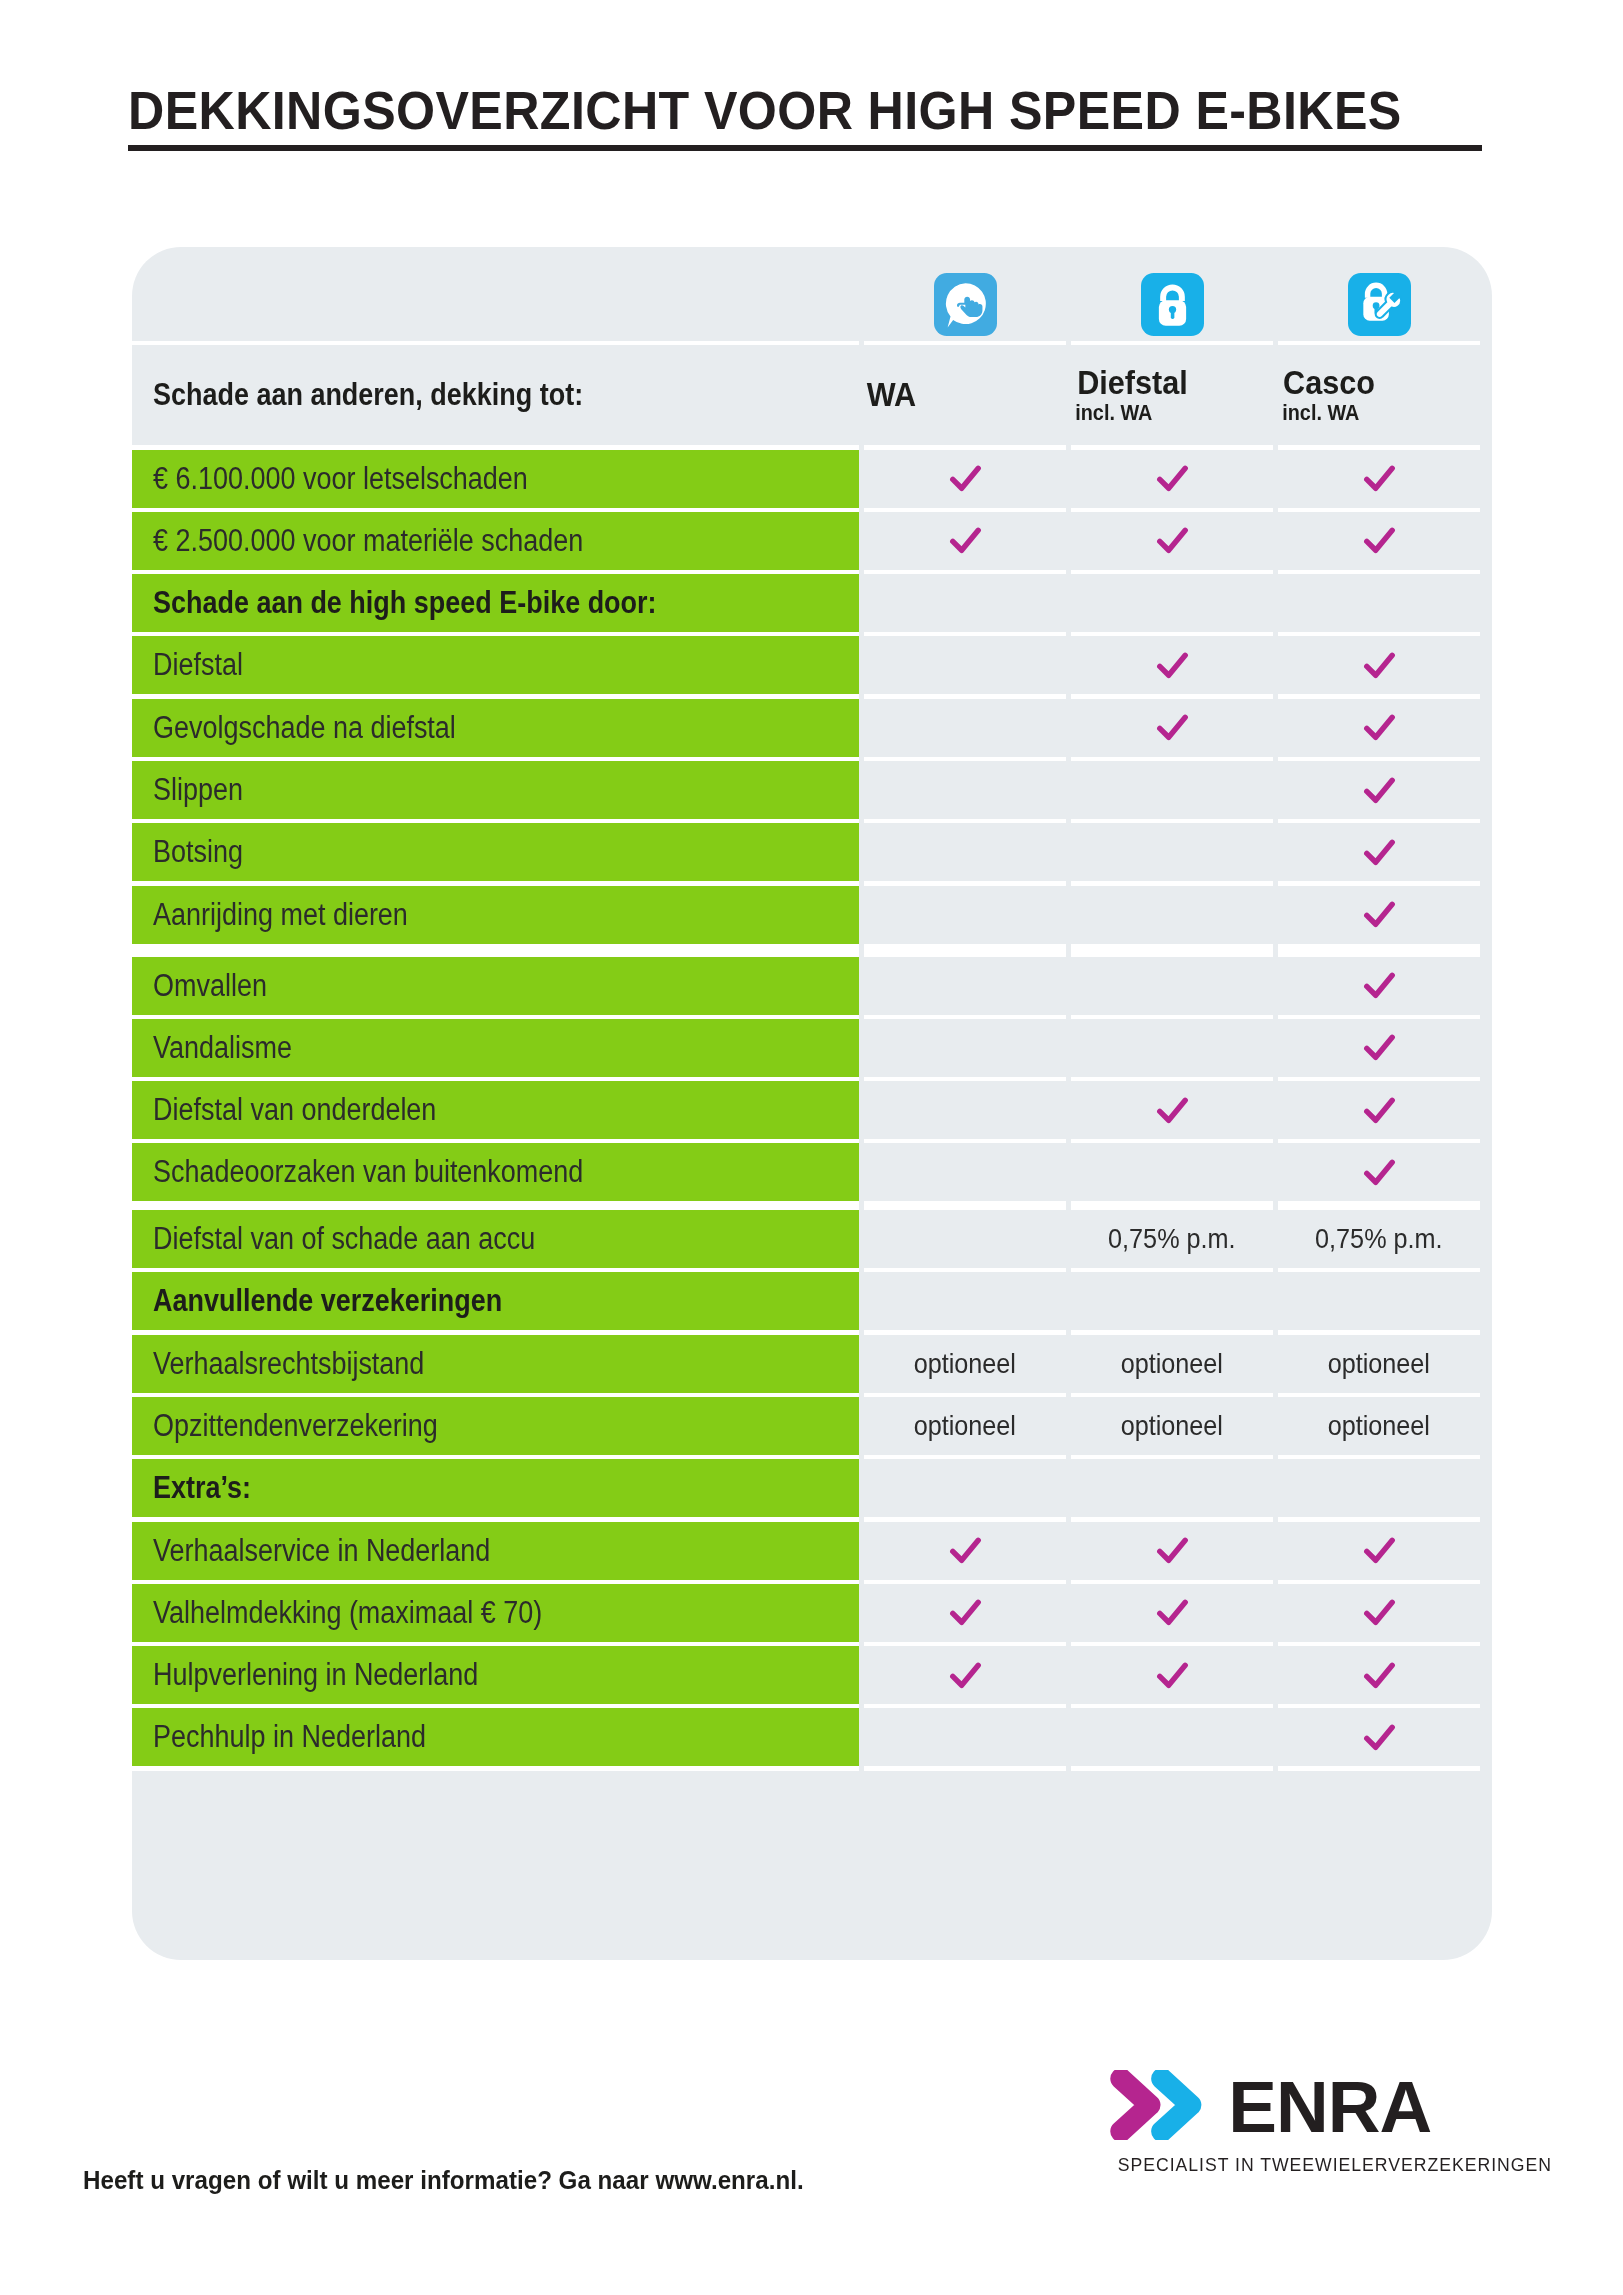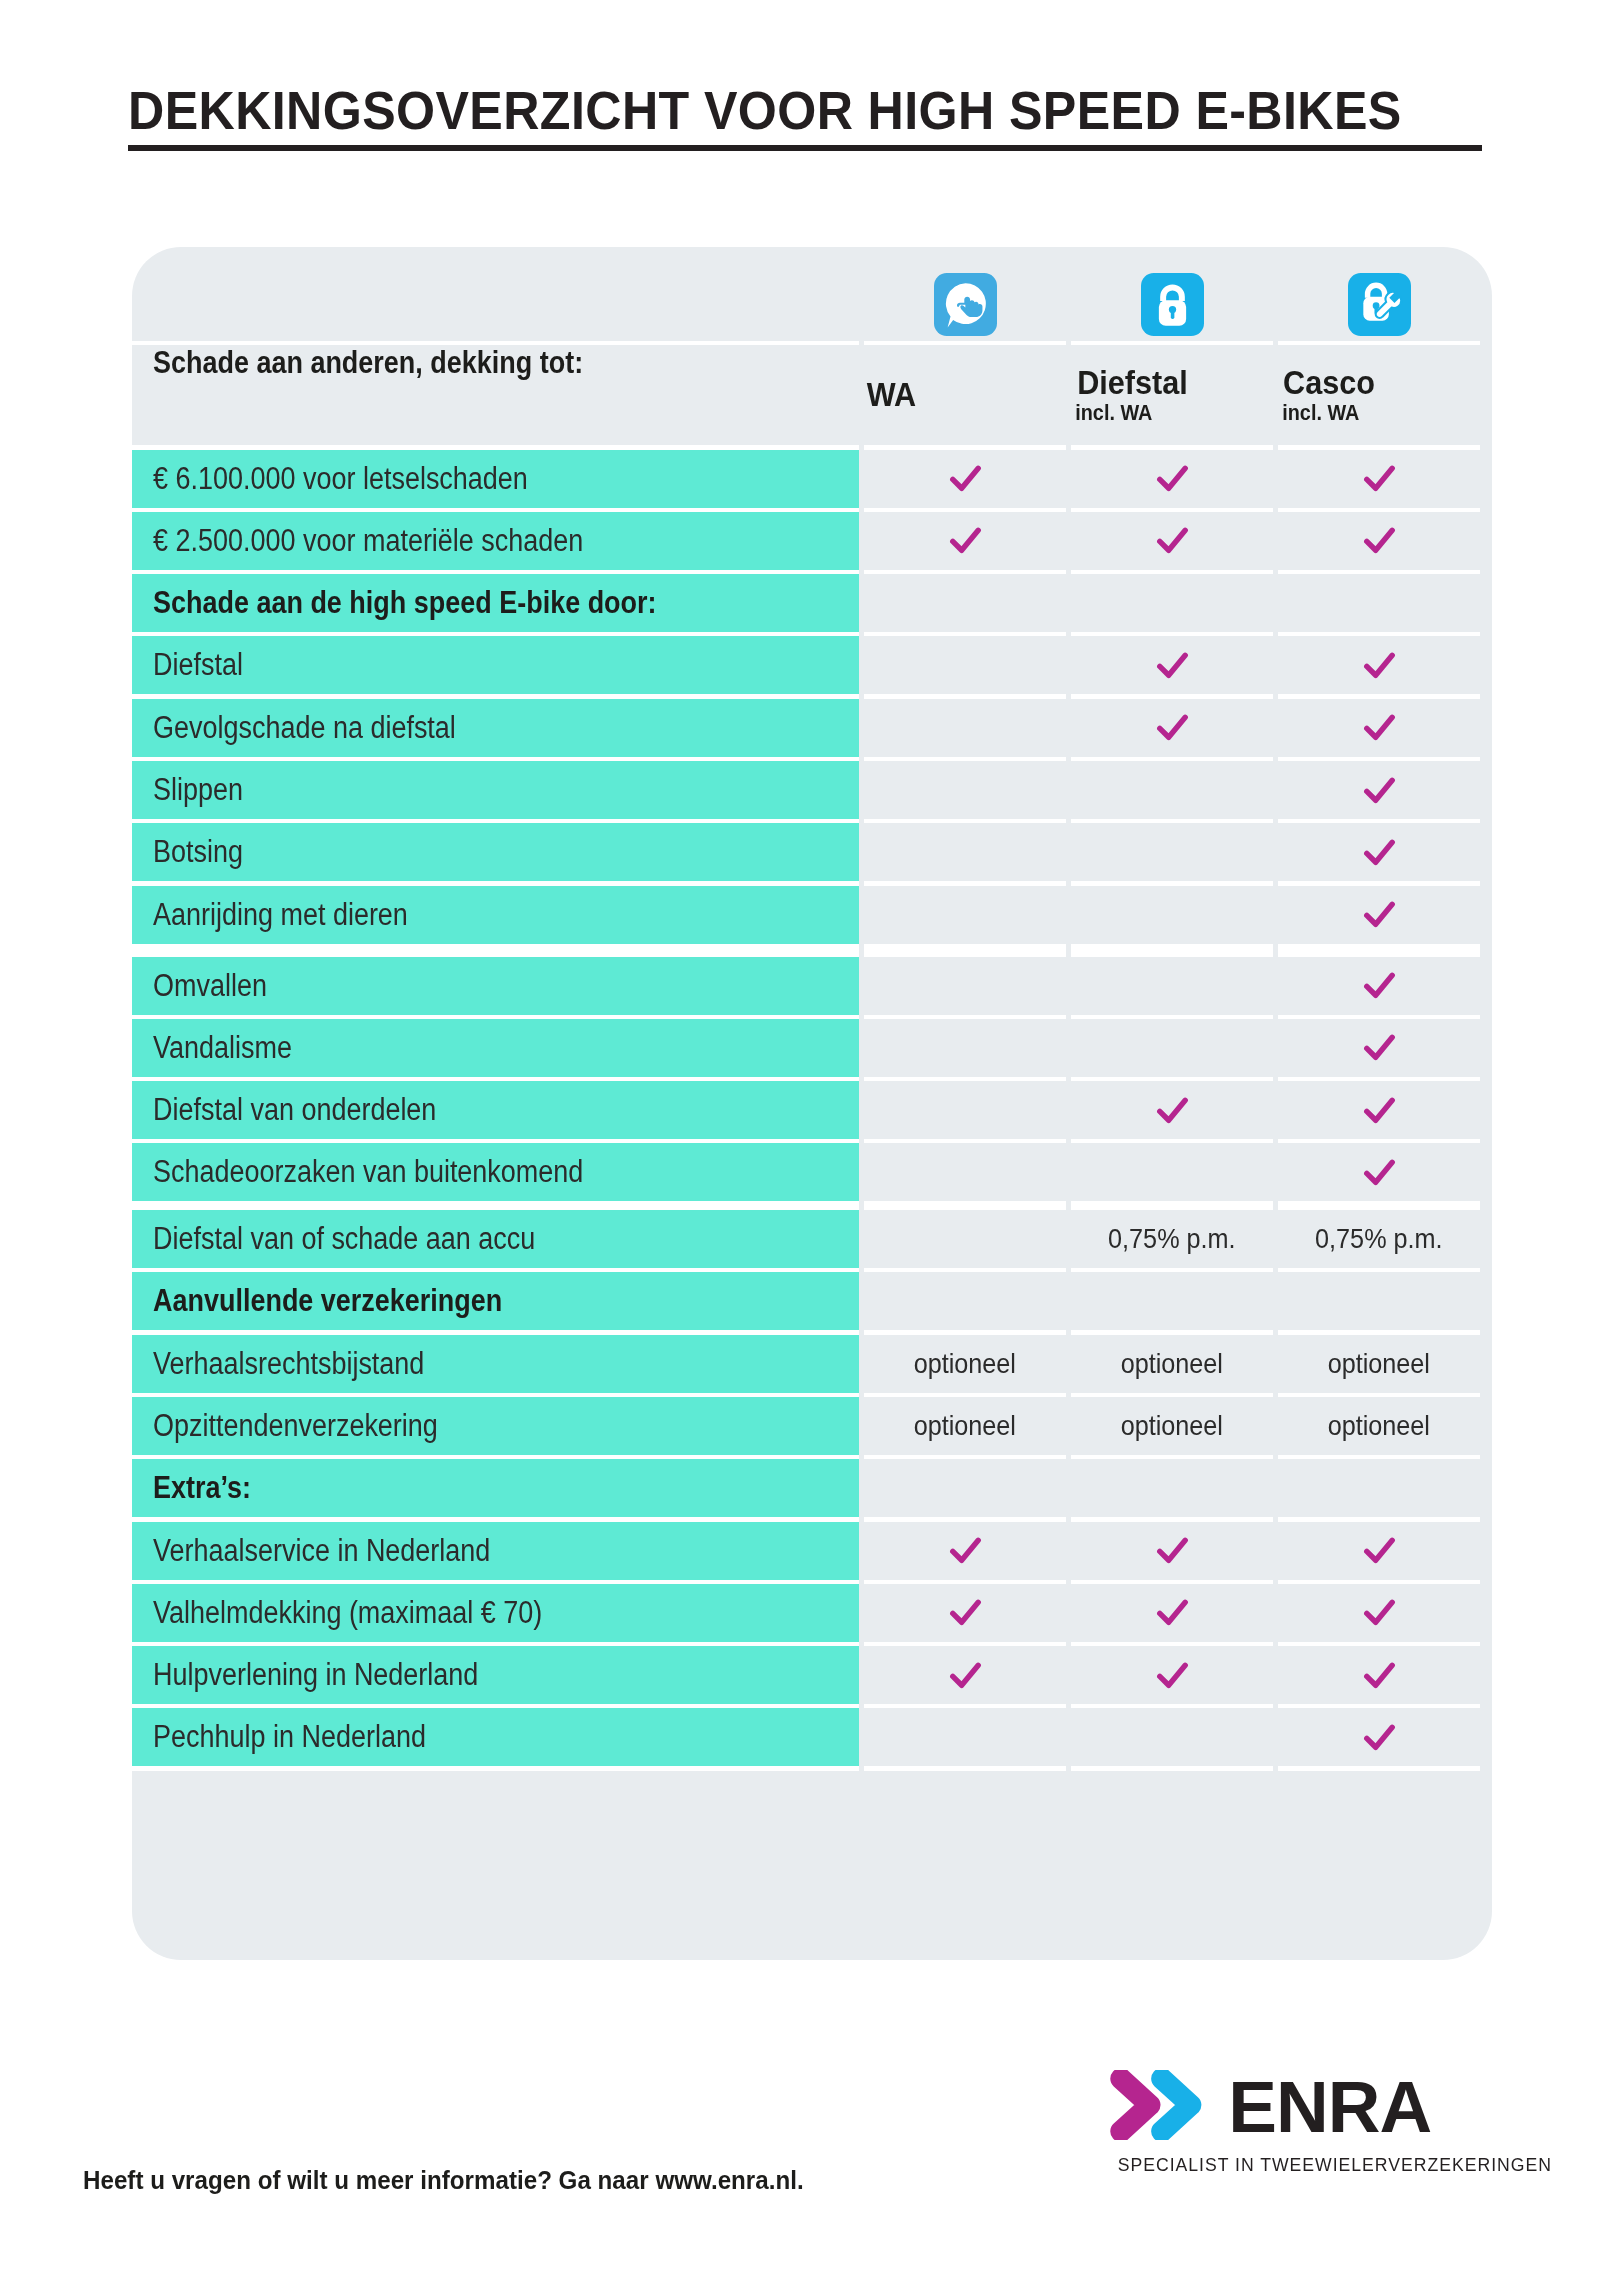--- a/index.html
+++ b/index.html
@@ -65,21 +65,21 @@
   .row {
     display: flex;
     width: 100%;
     align-items: stretch;
   }
 
   
   .c-label {
     width: 727px;
     flex: 0 0 727px;
-    background: #5eead4;
+    background: #84cc16;
     display: flex;
     align-items: center;
     padding-left: 21px;
     font-family: "Liberation Sans Narrow", "Liberation Sans", sans-serif;
     font-size: 31px;
     color: #2b2b2b;
     transform-origin: left center;
     white-space: nowrap;
   }
   .c-label span {
@@ -145,21 +145,21 @@
     display: flex;
     align-items: center;
     justify-content: center;
   }
 
   
   .headrow { display: flex; width: 100%; }
   .headrow .h-label {
     flex: 0 0 727px;
     display: flex;
-    align-items: flex-start;
+    align-items: center;
     padding-left: 21px;
     font-family: "Liberation Sans Narrow", "Liberation Sans", sans-serif;
     font-size: 31px;
     font-weight: 700;
     color: #1d1d1b;
     white-space: nowrap;
   }
   .headrow .h-label span { display:inline-block; transform: scaleX(0.87); transform-origin:left center;}
   .headrow .h-cell {
     flex: 0 0 202px;

